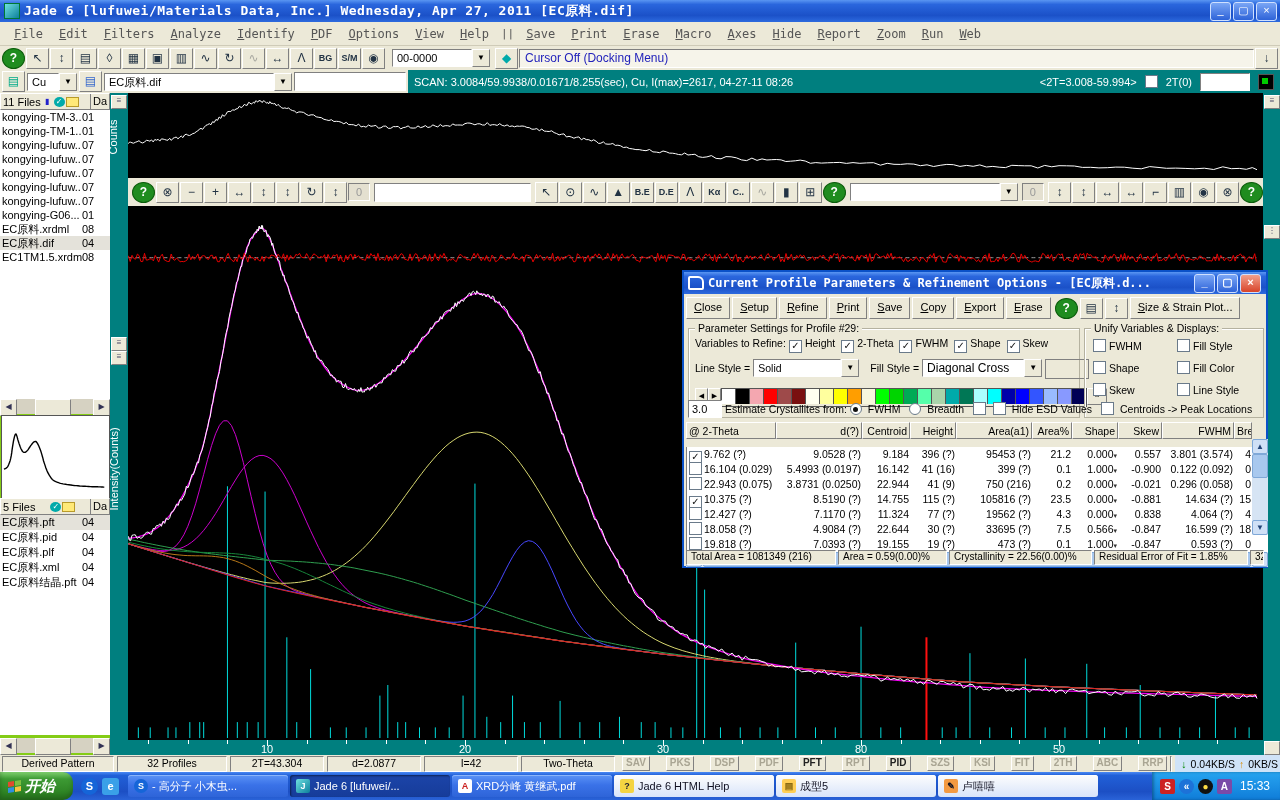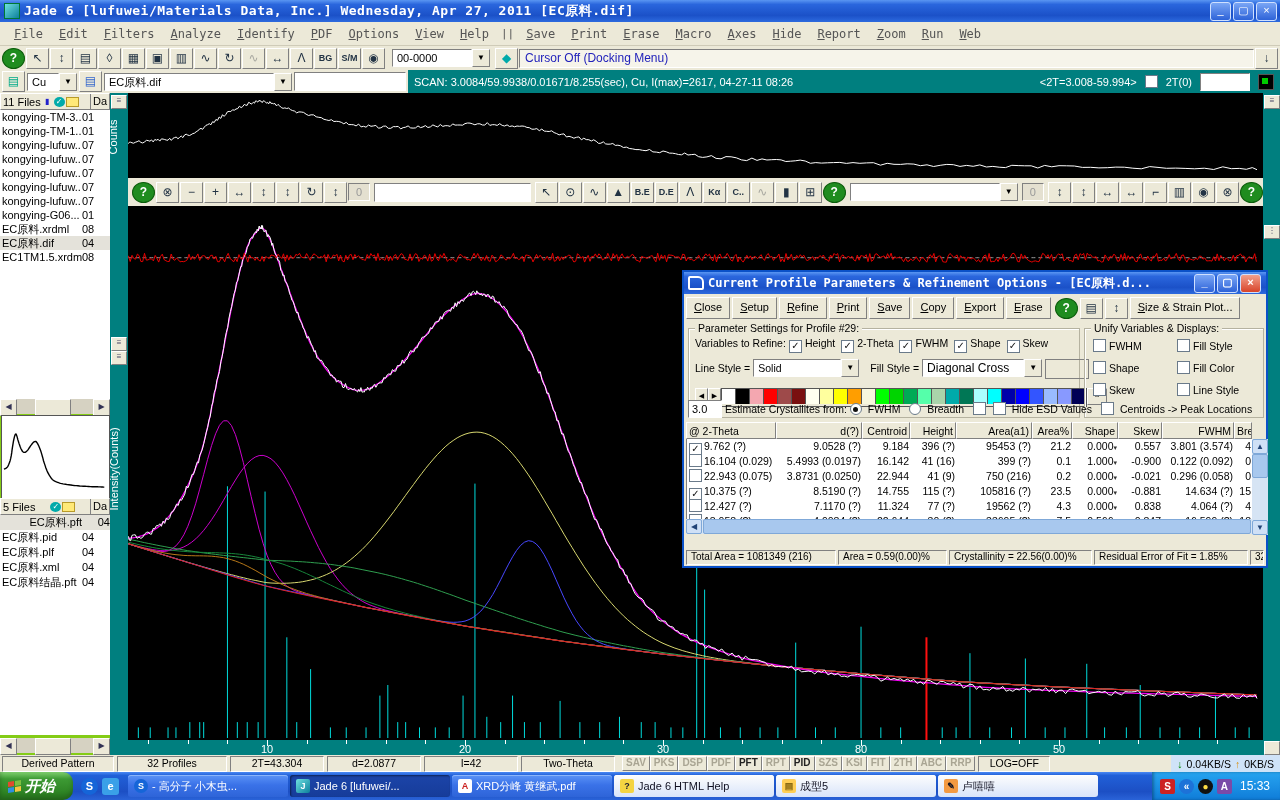--- a/index.html
+++ b/index.html
@@ -281,21 +281,21 @@
             <polyline points="2.0,53.2 2.4,53.0 2.9,52.8 3.6,52.5 4.2,52.1 4.9,51.6 5.5,50.8 6.1,49.9 6.6,48.8 7.1,47.5 7.7,46.1 8.2,44.4 8.7,42.4 9.2,39.9 9.7,36.9 10.1,33.6 10.6,30.4 11.1,27.4 11.5,25.0 11.9,23.1 12.3,21.3 12.7,19.9 13.1,18.8 13.5,18.2 14.0,18.1 14.4,18.7 14.9,20.1 15.4,21.9 15.9,23.9 16.5,25.8 17.0,27.4 17.5,28.8 18.0,30.2 18.5,31.5 19.0,32.7 19.5,33.7 20.0,34.6 20.4,35.3 20.9,35.8 21.4,36.1 21.8,36.3 22.3,36.4 22.8,36.4 23.3,36.3 23.7,36.0 24.2,35.6 24.7,35.2 25.2,34.6 25.8,34.0 26.3,33.3 26.9,32.4 27.5,31.5 28.1,30.6 28.7,29.7 29.3,28.9 29.8,28.2 30.4,27.5 30.9,26.9 31.4,26.3 32.0,25.9 32.4,25.6 32.9,25.5 33.3,25.4 33.7,25.5 34.2,25.7 34.6,26.2 35.1,26.8 35.6,27.7 36.2,28.8 36.8,30.0 37.4,31.4 38.0,33.0 38.6,34.6 39.2,36.4 39.8,38.4 40.4,40.5 41.0,42.6 41.5,44.7 42.1,46.6 42.7,48.4 43.3,50.1 43.8,51.7 44.4,53.3 45.0,54.8 45.6,56.2 46.4,57.6 47.1,58.9 47.9,60.2 48.7,61.4 49.5,62.5 50.4,63.4 51.3,64.2 52.3,64.9 53.3,65.4 54.4,65.9 55.5,66.3 56.6,66.7 57.6,67.1 58.7,67.4 59.8,67.6 61.0,67.9 62.2,68.1 63.6,68.3 65.2,68.6 66.9,68.8 68.7,69.0 70.5,69.3 72.4,69.5 74.2,69.6 75.9,69.8 77.7,70.0 79.4,70.1 81.2,70.2 83.0,70.3 84.7,70.4 86.5,70.5 88.4,70.6 90.2,70.7 92.0,70.7 93.7,70.8 95.3,70.8 96.7,70.9 98.1,70.9 99.5,71.0 100.6,71.0 101.6,71.1 102.3,71.1" fill="none" stroke="#000000" stroke-width="1.4"></polyline>
           </svg>
       </div>
       <div class="list-head" style="top:405px;">
         <span>5 Files</span>
         <span class="mini-ic ic-check" style="margin-left:14px;">✓</span>
         <span class="mini-ic ic-folder"></span>
         <span class="dcol">Da</span>
       </div>
       <div id="flist2" class="flist" style="top:422px;height:220px;">
-          <div class="frow sel" style="height: 15px; text-align: right;">
+          <div class="frow sel" style="height: 15px;">
             <span class="fn">EC原料.pft</span>
             <span class="fd">04</span>
           </div>
           <div class="frow" style="height: 15px;">
             <span class="fn">EC原料.pid</span>
             <span class="fd">04</span>
           </div>
           <div class="frow" style="height: 15px;">
             <span class="fn">EC原料.plf</span>
             <span class="fd">04</span>
@@ -505,21 +505,21 @@
 
   <div id="statusbar" class="abs">
     <span id="sb-panels" style="display:flex;gap:3px;">
         <span class="spanel" style="width: 110px;">Derived Pattern</span>
         <span class="spanel" style="width: 108px;">32 Profiles</span>
         <span class="spanel" style="width: 92px;">2T=43.304</span>
         <span class="spanel" style="width: 92px;">d=2.0877</span>
         <span class="spanel" style="width: 92px;">I=42</span>
         <span class="spanel" style="width: 92px;">Two-Theta</span>
       </span>
-    <span id="sb-flags" style="display:flex;gap:0;margin-left:4px;">
+    <span id="sb-flags" style="display:flex;gap:16px;margin-left:4px;">
         <span class="flag">SAV</span>
         <span class="flag">PKS</span>
         <span class="flag">DSP</span>
         <span class="flag">PDF</span>
         <span class="flag on">PFT</span>
         <span class="flag">RPT</span>
         <span class="flag on">PID</span>
         <span class="flag">SZS</span>
         <span class="flag">KSI</span>
         <span class="flag">FIT</span>
@@ -666,21 +666,21 @@
           <span class="th" style="width: 86px; text-align: right;">d(?)</span>
           <span class="th" style="width: 48px; text-align: right;">Centroid</span>
           <span class="th" style="width: 46px; text-align: right;">Height</span>
           <span class="th" style="width: 76px; text-align: right;">Area(a1)</span>
           <span class="th" style="width: 40px; text-align: right;">Area%</span>
           <span class="th" style="width: 46px; text-align: right;">Shape</span>
           <span class="th" style="width: 44px; text-align: right;">Skew</span>
           <span class="th" style="width: 72px; text-align: right;">FWHM</span>
           <span class="th" style="width: 18px; text-align: right;">Bre</span>
         </div>
-      <div id="tbl-body" style="height:80px;overflow:hidden;background:#fff;border-left:1px solid #808080;">
+      <div id="tbl-body" style="height:105px;overflow:hidden;background:#fff;border-left:1px solid #808080;margin-top:8px;">
           <div class="tr">
             <span class="td" style="width: 90px;"><span class="cb" style="margin-right: 2px;">✓</span><span>9.762 (?)</span></span>
             <span class="td num" style="width: 86px;">9.0528 (?)</span>
             <span class="td num" style="width: 48px;">9.184</span>
             <span class="td num" style="width: 46px;">396 (?)</span>
             <span class="td num" style="width: 76px;">95453 (?)</span>
             <span class="td num" style="width: 40px;">21.2</span>
             <span class="td num shape-cell" style="width: 46px;">0.000</span>
             <span class="td num" style="width: 44px;">0.557</span>
             <span class="td num" style="width: 72px;">3.801 (3.574)</span>

